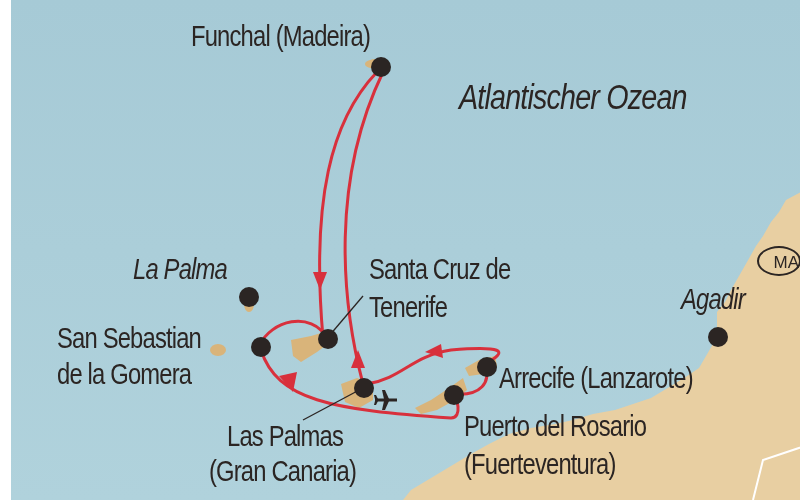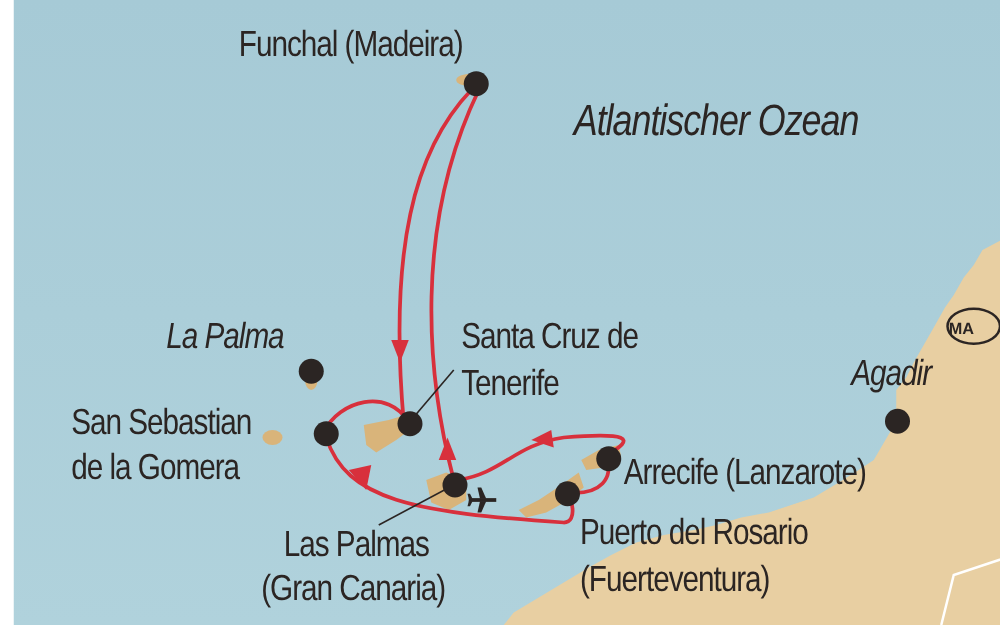--- a/index.html
+++ b/index.html
@@ -7,22 +7,22 @@
          font-family:"Liberation Sans", "DejaVu Sans", sans-serif; }
   #map { position:absolute; left:11px; top:0; width:800px; height:500px;
          background: linear-gradient(180deg, #a6cad6 0%, #b0d2dc 100%); }
   svg { position:absolute; left:0; top:0; }
   .lbl { position:absolute; color:#2b2523; font-size:29px; line-height:33px;
          letter-spacing:-1px; white-space:nowrap; transform:scaleX(0.82);
          transform-origin:left top; }
   .it { font-style:italic; }
   .ocean { font-size:35px; }
   .ma { position:absolute; left:746px; top:246px; width:44px; height:30px;
-        border:2.5px solid #2b2523; border-radius:50%; font-size:13px;
-        font-weight:bold; color:#2b2523; text-align:left; line-height:30px;
+        border:2.5px solid #2b2523; border-radius:50%; font-size:17px;
+        font-weight:normal; color:#2b2523; text-align:right; line-height:30px;
         box-sizing:border-box; }
 </style>
 </head>
 <body>
 
 <div id="map">
   <svg width="800" height="500" viewBox="0 0 800 500">
     <defs>
       <marker id="arr" viewBox="0 0 10 10" refX="5" refY="5" markerWidth="5" markerHeight="5" orient="auto">
         <path d="M0,0 L10,5 L0,10 z" fill="#d8303c"></path>

